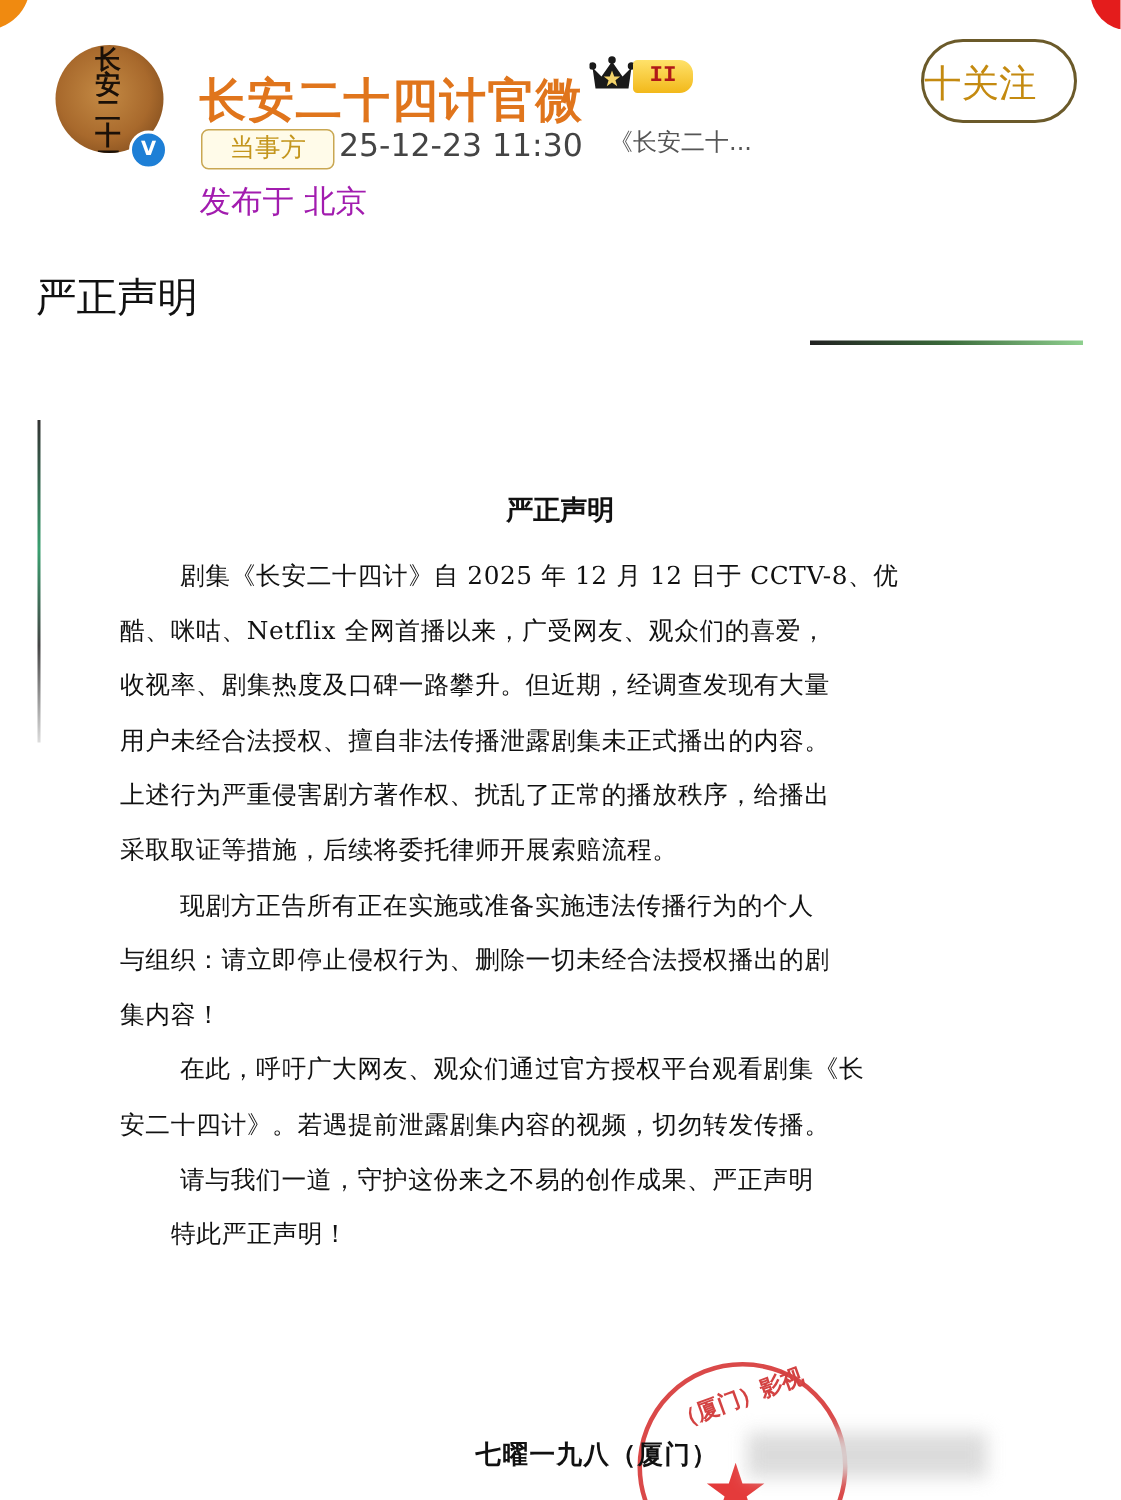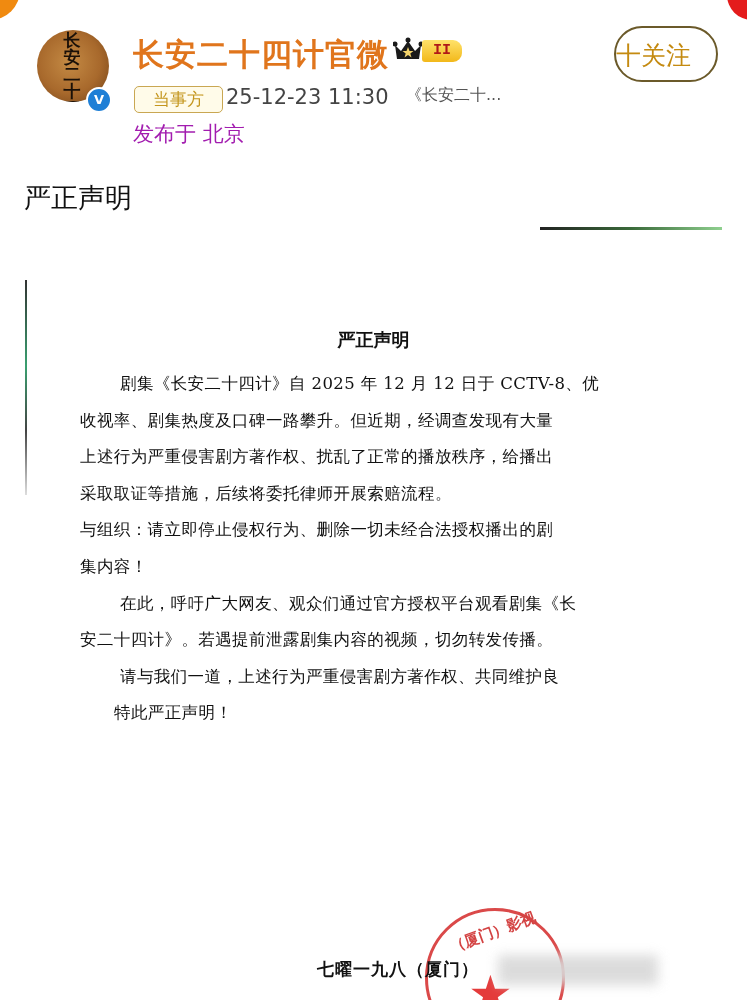--- a/index.html
+++ b/index.html
@@ -12,21 +12,21 @@
 
   
   .avatar { position:absolute; left:37px; top:30px; width:72px; height:72px; border-radius:50%;
     background: radial-gradient(circle at 45% 45%, #c48a44 0%, #a8692c 55%, #6e3f16 100%); overflow:hidden; }
   .avatar-text { position:absolute; left:20px; top:2px; width:30px; font-family:"DejaVu Serif",serif;
     font-weight:bold; font-size:17px; line-height:17px; color:#1a1008; text-align:center; }
   .verified { position:absolute; left:86px; top:87px; width:22px; height:22px; border-radius:50%;
     background:#1e7fd6; border:2px solid #fff; color:#fff; font-size:13px; font-weight:bold;
     line-height:22px; text-align:center; }
 
-  .username { position:absolute; left:133px; top:34px; font-size:31px; font-weight:bold; color:#e0751c; letter-spacing:1px; }
+  .username { position:absolute; left:133px; top:46px; font-size:31px; font-weight:bold; color:#e0751c; letter-spacing:1px; }
   .badge-crown { position:absolute; left:393px; top:37px; width:30px; height:26px; }
   .badge-level { position:absolute; left:422px; top:40px; width:40px; height:22px; background:linear-gradient(#ffe26a,#f2b81a);
     border-radius:3px 9px 9px 3px; color:#b01818; font-family:Liberation Mono, monospace; font-weight:bold; font-size:15px; line-height:22px; text-align:center; }
 
   .tag { position:absolute; left:134px; top:86px; height:25px; padding:0 18px; border:1.5px solid #c9a752;
     border-radius:5px; background:#fffbe9; color:#c4961e; font-size:17px; line-height:25px; }
   .timestamp { position:absolute; left:226px; top:85px; font-size:21px; color:#444; }
   .source { position:absolute; left:406px; top:85px; font-size:16px; color:#555; }
   .location { position:absolute; left:133px; top:120px; font-size:21px; color:#a21caf; }
 
@@ -81,28 +81,31 @@
 
 <div class="post-title">严正声明</div>
 
 <div class="doc-top-line"></div>
 <div class="doc-left-line"></div>
 
 <div class="doc-heading">严正声明</div>
 
 <div class="doc-body">
   <div class="doc-line indent">剧集《长安二十四计》自 2025 年 12 月 12 日于 CCTV-8、优</div>
+  <div class="doc-line">酷、咪咕、Netflix 全网首播以来，广受网友、观众们的喜爱，</div>
   <div class="doc-line">收视率、剧集热度及口碑一路攀升。但近期，经调查发现有大量</div>
+  <div class="doc-line">用户未经合法授权、擅自非法传播泄露剧集未正式播出的内容。</div>
   <div class="doc-line">上述行为严重侵害剧方著作权、扰乱了正常的播放秩序，给播出</div>
   <div class="doc-line">采取取证等措施，后续将委托律师开展索赔流程。</div>
+  <div class="doc-line indent">现剧方正告所有正在实施或准备实施违法传播行为的个人</div>
   <div class="doc-line">与组织：请立即停止侵权行为、删除一切未经合法授权播出的剧</div>
   <div class="doc-line">集内容！</div>
   <div class="doc-line indent">在此，呼吁广大网友、观众们通过官方授权平台观看剧集《长</div>
   <div class="doc-line">安二十四计》。若遇提前泄露剧集内容的视频，切勿转发传播。</div>
-  <div class="doc-line indent">请与我们一道，上述行为严重侵害剧方著作权、共同维护良</div>
+  <div class="doc-line indent">请与我们一道，守护这份来之不易的创作成果、严正声明</div>
   <div class="doc-line indent-small">特此严正声明！</div>
 </div>
 
 <div class="seal">
   <div class="seal-text">（厦门）影视</div>
   <div class="seal-star">★</div>
 </div>
 <div class="signature">七曜一九八（厦门）</div>
 <div class="blur-box"></div>
 

